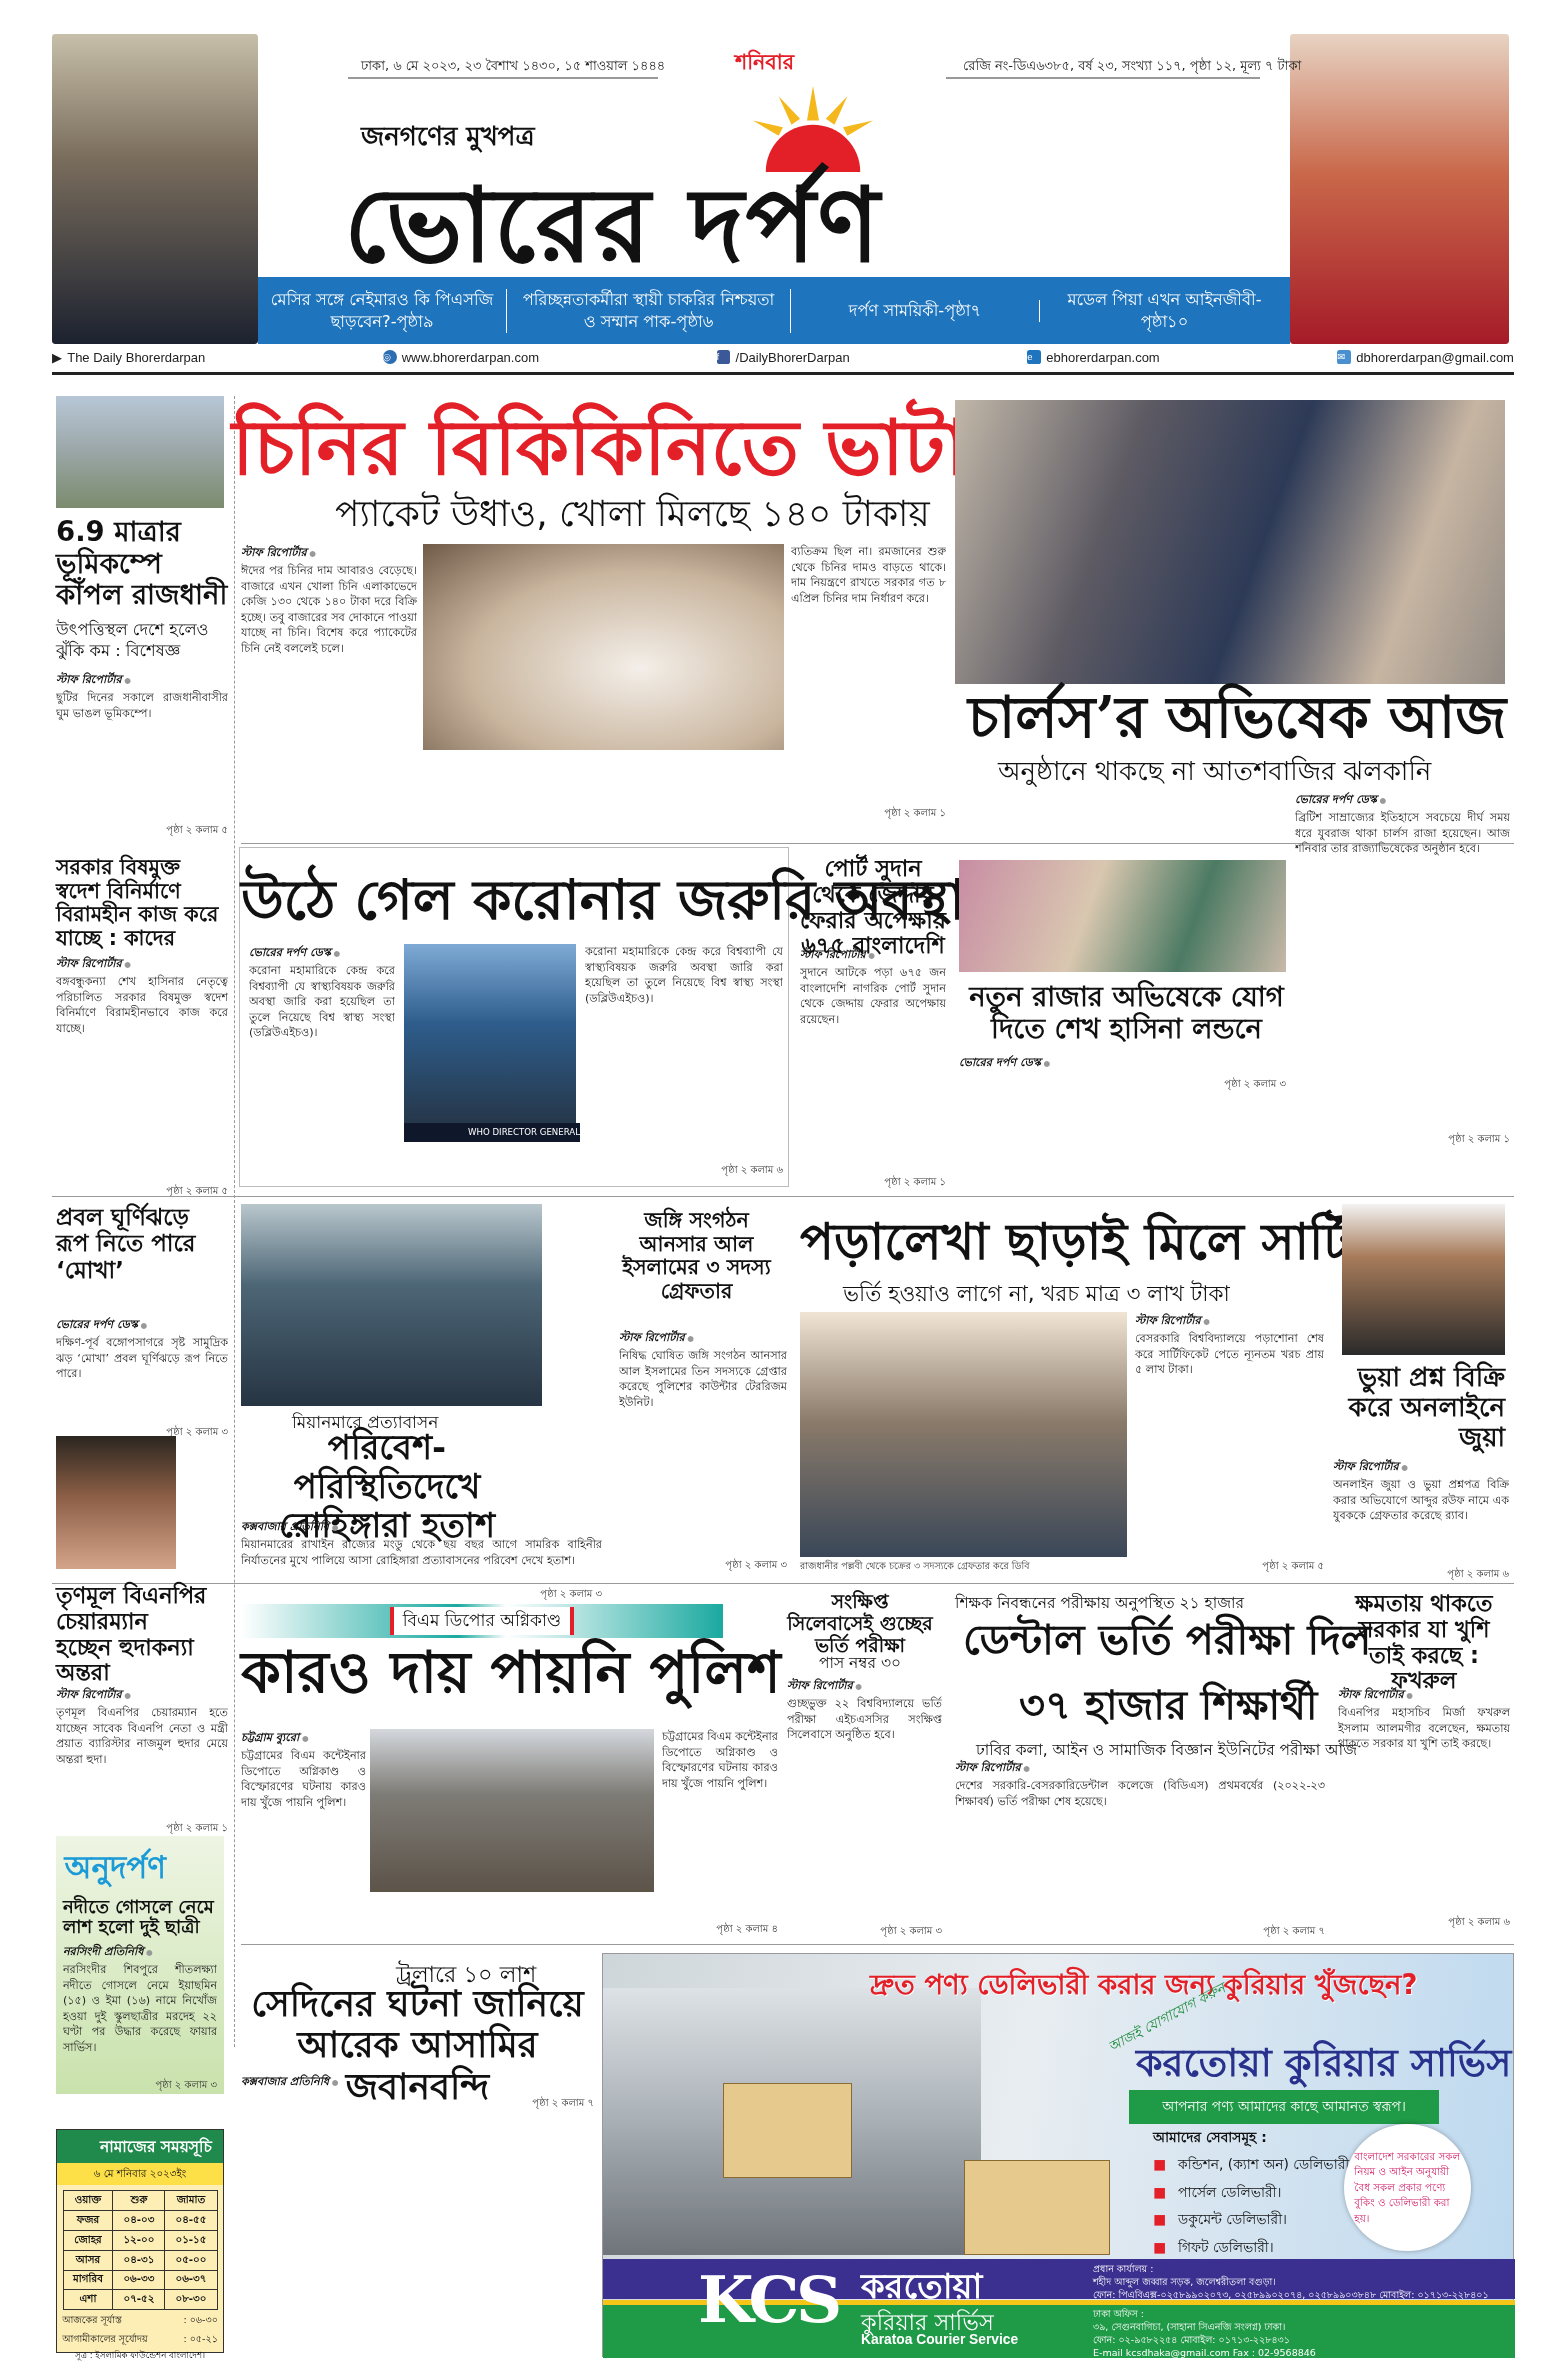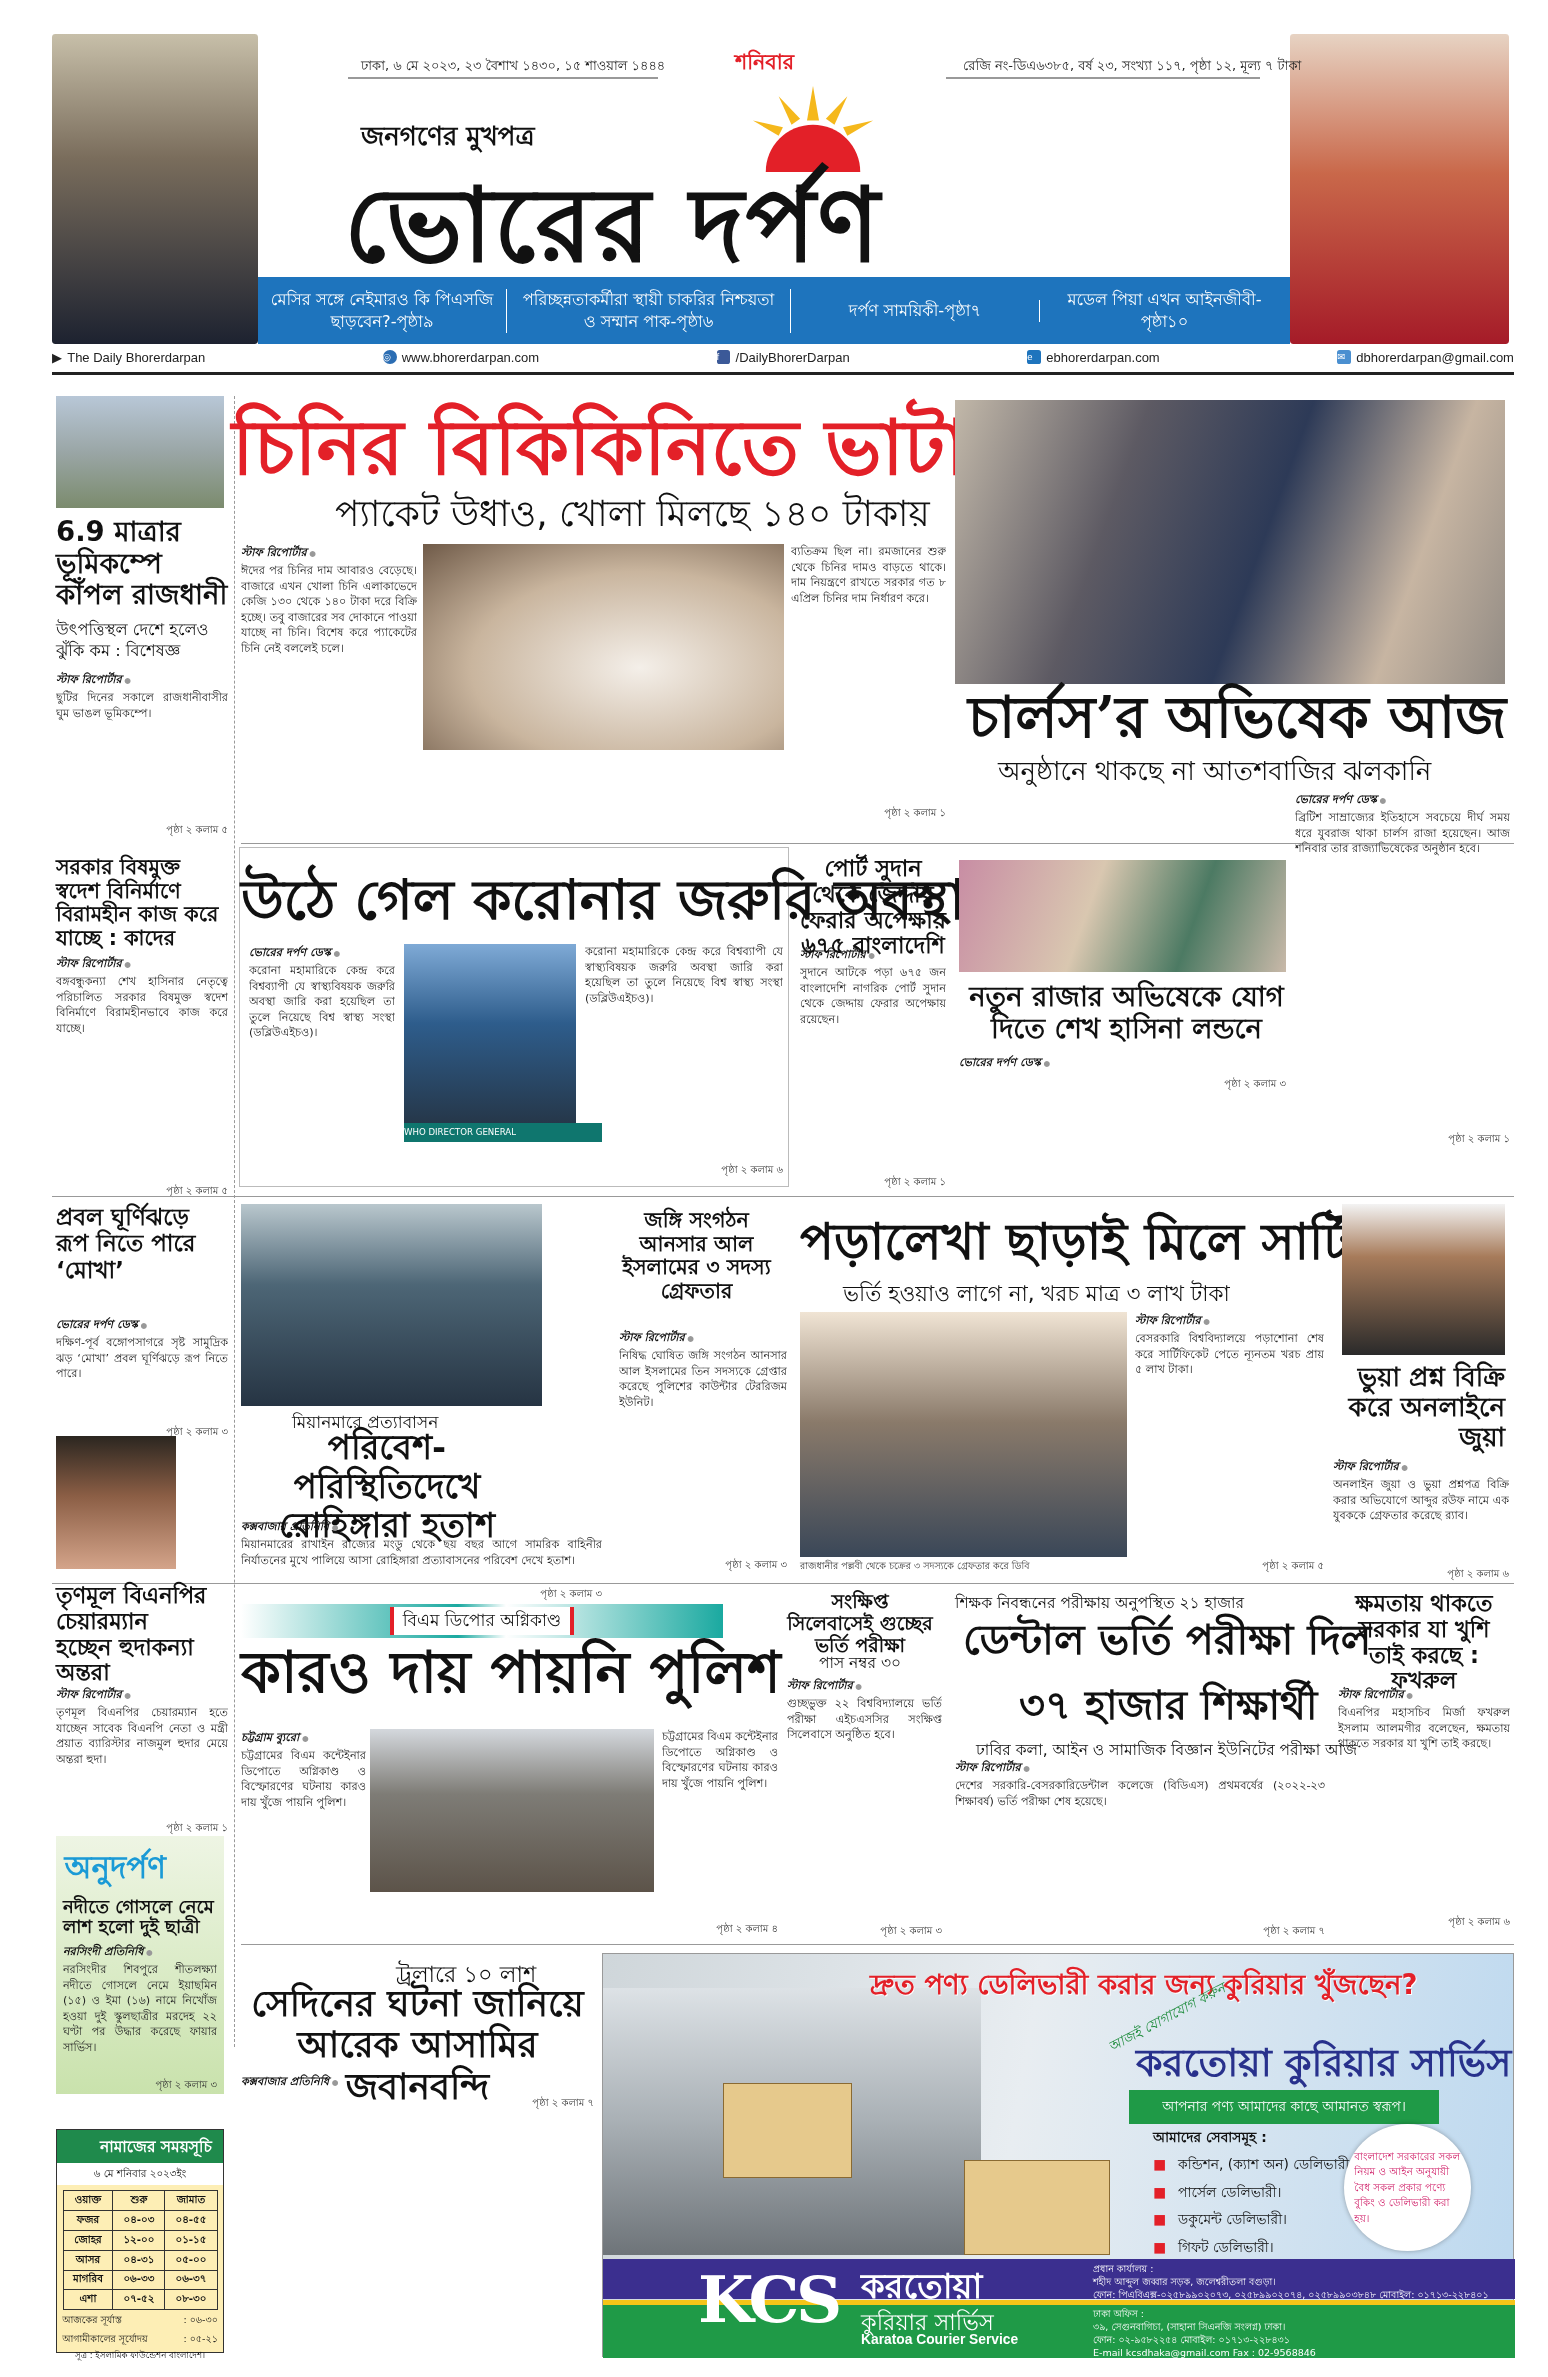--- a/index.html
+++ b/index.html
@@ -42,21 +42,21 @@
   #charles-photo{left:955px;top:400px;width:550px;height:284px;background:linear-gradient(110deg,#c2b8a9,#5d5a63 30%,#2d3a57 55%,#c7b5a2 80%,#928b84)}
   #charles-hl{left:968px;top:684px;font-size:57px;font-weight:bold}
   #charles-sub{left:998px;top:751px;font-size:26px}
 
   #quake-photo{left:56px;top:396px;width:168px;height:112px;background:linear-gradient(180deg,#b8c7d7,#9aa6a6 50%,#7b8b6d)}
   #quake-hl{left:56px;top:516px;font-size:27.5px;width:172px}
   #quake-sub{left:56px;top:619px;font-size:16.3px;width:172px;line-height:1.3}
 
   #corona-hl{left:241px;top:869px;font-size:55px}
   #who-photo{left:404px;top:944px;width:172px;height:198px;background:linear-gradient(180deg,#7faad6,#2e5d8c 40%,#24303d)}
-  #who-caption{left:404px;top:1123px;width:198px;height:19px;background:#0f766e;color:#fff;font-size:8.6px;text-align:left;line-height:19px}
+  #who-caption{left:404px;top:1123px;width:176px;height:19px;background:#0f172a;color:#fff;font-size:8.6px;text-align:right;line-height:19px}
 
   #port-hl{left:800px;top:856px;width:146px;text-align:center;font-size:22.4px}
   #hasina-photo{left:959px;top:860px;width:327px;height:112px;background:linear-gradient(110deg,#c88da4,#d9c7b0 40%,#4c7a63 70%,#c9b9a9)}
   #hasina-hl{left:959px;top:981px;width:335px;font-size:27.5px;text-align:center}
 
   #mocha-hl{left:56px;top:1204px;font-size:23px;width:155px}
   #rohingya-photo{left:241px;top:1204px;width:301px;height:202px;background:linear-gradient(180deg,#b9c7cd,#4d6676 40%,#263443)}
   #rohingya-kicker{left:292px;top:1409px;font-size:17px}
   #rohingya-hl{left:245px;top:1428px;width:284px;font-size:34px;text-align:center}
   #ansar-hl{left:619px;top:1209px;width:155px;text-align:center;font-size:20.6px}
@@ -79,21 +79,21 @@
   #dental-sub{left:976px;top:1738px;font-size:15.5px}
   #power-hl{left:1338px;top:1591px;width:172px;text-align:center;font-size:22.4px}
 
   #anu-box{left:56px;top:1836px;width:168px;height:258px;background:linear-gradient(180deg,#eef5e4,#c9e2ac)}
   #anu-logo{font-size:31px;font-weight:bold;color:#1a9ad6;padding:6.9px 8.6px 0}
   #trawler-kicker{left:396px;top:1957px;font-size:22.4px}
   #trawler-hl{left:241px;top:1983px;width:353px;text-align:center;font-size:36px}
 
   #prayer-box{left:56px;top:2129px;width:168px;height:224px;background:#fdeeb5;border:1.7px solid #333}
   #prayer-title{background:#1f8a4c;color:#fff;font-size:15.5px;font-weight:bold;padding:5.2px 5.2px 5.2px 43px;height:33px}
-  #prayer-date{background:#ffffff;color:#111;font-size:10.3px;text-align:center;padding:2.6px}
+  #prayer-date{background:#fde047;color:#111;font-size:10.3px;text-align:center;padding:2.6px}
   #prayer-box table{width:155px;margin:5.2px auto 0;border-collapse:collapse;font-size:10.3px}
   #prayer-box td,#prayer-box th{border:0.9px solid #333;text-align:center;padding:0.9px 0;font-weight:bold}
   #prayer-box .foot{font-size:9.5px;padding:3.4px 5.2px 0;display:flex;justify-content:space-between}
   #prayer-box .src{font-size:8.6px;text-align:center;padding-top:2.6px}
 
   
   #ad{left:602px;top:1953px;width:912px;height:404px;background:linear-gradient(100deg,#cfd6da,#e8edf1 45%,#bcd8ef);border:0.9px solid #999}
   #ad-headline{position:absolute;left:267px;top:10.3px;font-size:27.5px;font-weight:bold;color:#e32028;text-shadow:0.9px 0.9px 0 #fff}
   #ad-contact{position:absolute;left:499px;top:52px;font-size:13.8px;color:#1e8c3c;transform:rotate(-28deg);font-style:italic}
   #ad-brand{position:absolute;left:533px;top:79px;font-size:38px;font-weight:bold;color:#28318c}

